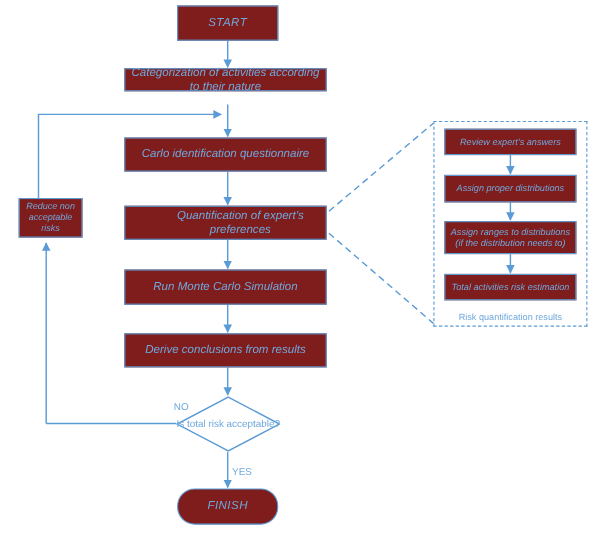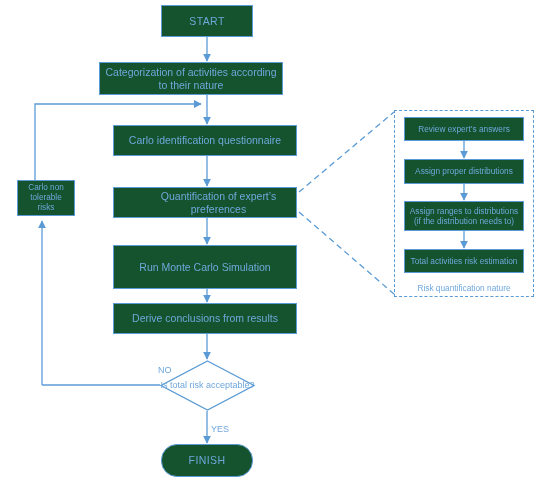--- a/index.html
+++ b/index.html
@@ -10,26 +10,27 @@
     overflow:hidden;
   }
   #canvas{position:relative;width:550px;height:488px;}
 
   svg#wires{position:absolute;left:0;top:0;width:550px;height:488px;pointer-events:none;}
 
   .node{
     position:absolute;
     box-sizing:border-box;
     border:1.3px solid #5B9BD5;
-    background:#14532d;
+    background:#7f1d1d;
     color:#6FA8DC;
     display:flex;align-items:center;justify-content:center;
     text-align:center;
     line-height:1.22;
     padding:2px 4px;
+    font-style:italic;
   }
   .main-node{font-size:10.5px;color:#6FA8DC;}
   .term{font-size:10.5px;letter-spacing:.4px;}
   .small-node{font-size:8.2px;}
   .inner-node{font-size:8.3px;}
 
   .diamond{
     position:absolute;
     border:none;background:transparent;
     display:flex;align-items:center;justify-content:center;
@@ -94,53 +95,53 @@
       <line x1="464" y1="141" x2="464" y2="158" marker-end="url(#arw)"></line>
       <line x1="464" y1="184" x2="464" y2="200" marker-end="url(#arw)"></line>
       <line x1="464" y1="231" x2="464" y2="248" marker-end="url(#arw)"></line>
     </g>
   </svg>
 
   <div class="node term" style="left:161px;top:5px;width:92px;height:32px;">
     <span>START</span>
   </div>
 
-  <div class="node main-node" style="left:99px;top:62px;width:184px;height:33px;text-align:center;">
+  <div class="node main-node" style="left:113px;top:62px;width:184px;height:21px;text-align:center;">
     <span>Categorization of activities according to their nature</span>
   </div>
 
   <div class="node main-node" style="left:113px;top:125px;width:184px;height:31px;">
     <span>Carlo identification questionnaire</span>
   </div>
 
   <div class="node main-node" style="left:113px;top:187px;width:184px;height:31px;padding-left:31px;">
     <span>Quantification of expert’s preferences</span>
   </div>
 
-  <div class="node main-node" style="left:113px;top:245px;width:184px;height:44px;">
+  <div class="node main-node" style="left:113px;top:245px;width:184px;height:32px;">
     <span>Run Monte Carlo Simulation</span>
   </div>
 
   <div class="node main-node" style="left:113px;top:303px;width:184px;height:31px;">
     <span>Derive conclusions from results</span>
   </div>
 
   <div class="diamond" style="left:160px;top:360px;width:95px;height:51px;">
     <svg width="95" height="51" viewBox="0 0 95 51" xmlns="http://www.w3.org/2000/svg">
       <polygon points="47.5,1 94,25.5 47.5,50 1,25.5" fill="#ffffff" stroke="#5B9BD5" stroke-width="1.3"></polygon>
     </svg>
     <span class="dlabel">Is total risk acceptable?</span>
   </div>
 
   <div class="node term" style="left:161px;top:444px;width:92px;height:33px;border-radius:16px;">
     <span>FINISH</span>
   </div>
 
   <div class="node small-node" style="left:17px;top:180px;width:58px;height:36px;">
-    <span>Carlo non tolerable risks</span>
+    <span>Reduce non acceptable risks</span>
   </div>
 
   <span class="edge-label" style="left:126px;top:365px;margin-left:32px;">NO</span>
   <span class="edge-label" style="left:211px;top:424px;">YES</span>
 
   <div class="dashed-box" style="left:394px;top:110px;width:140px;height:187px;"></div>
 
   <div class="node inner-node" style="left:404px;top:117px;width:120px;height:24px;">
     <span>Review expert’s answers</span>
   </div>
@@ -150,15 +151,15 @@
   </div>
 
   <div class="node inner-node" style="left:404px;top:201px;width:120px;height:30px;">
     <span>Assign ranges to distributions (if the distribution needs to)</span>
   </div>
 
   <div class="node inner-node" style="left:404px;top:249px;width:120px;height:24px;">
     <span>Total activities risk estimation</span>
   </div>
 
-  <span class="group-caption" style="left:404px;top:283px;width:120px;">Risk quantification nature</span>
+  <span class="group-caption" style="left:404px;top:283px;width:120px;">Risk quantification results</span>
 
 </div>
 
 </body></html>

